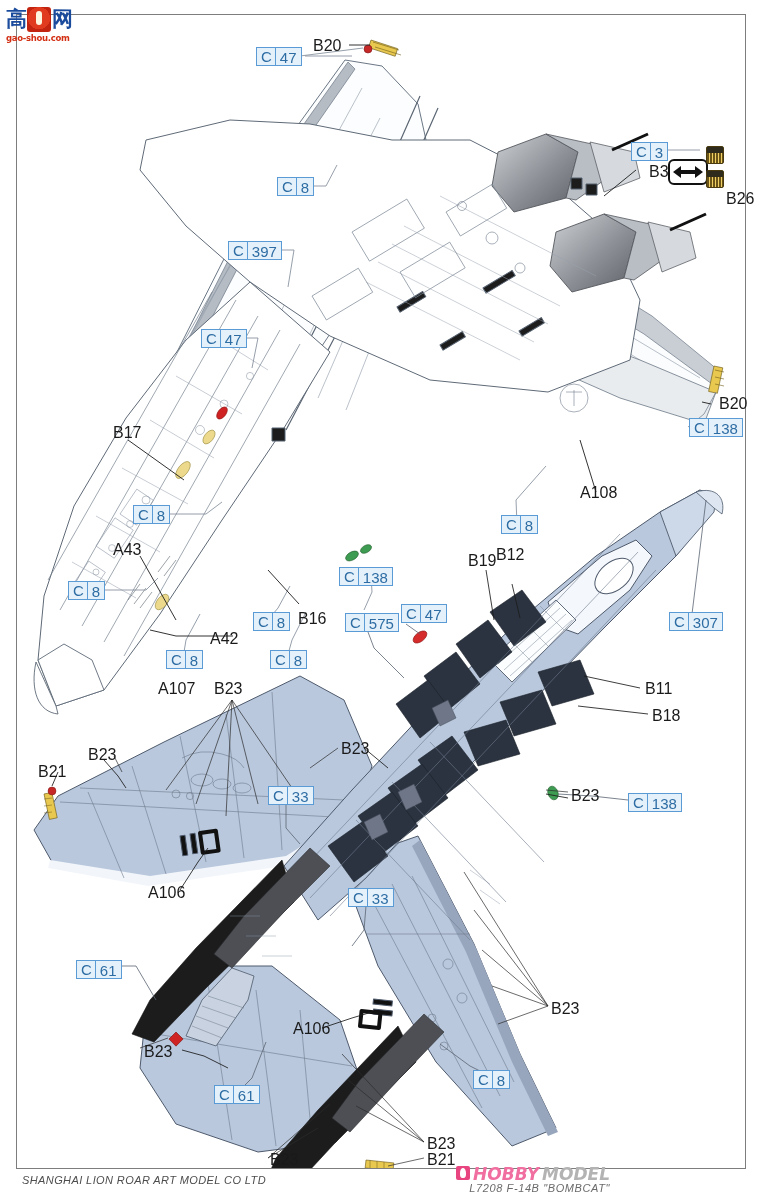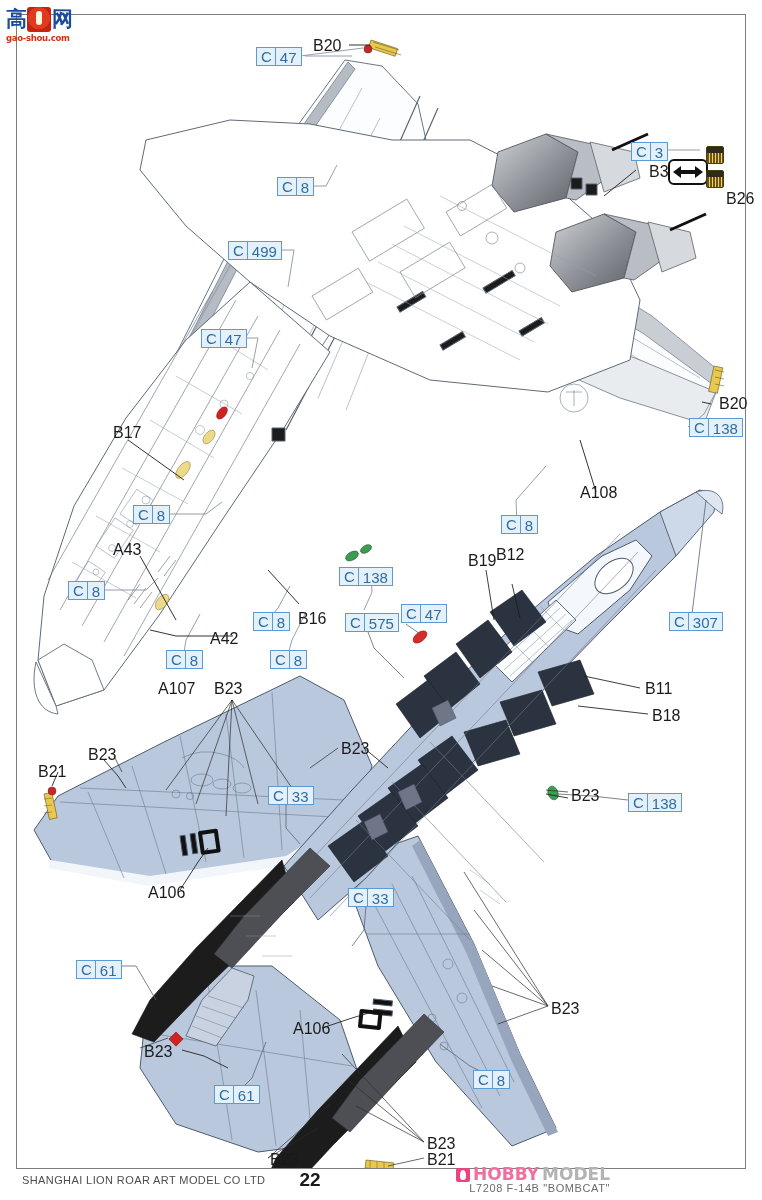--- a/index.html
+++ b/index.html
@@ -131,40 +131,41 @@
     content: "";
     position: absolute; left: 0; top: 0; right: 0; height: 6px;
     background: #2e2a1c;
   }
 
   
   #footer {
     position: absolute;
     left: 0; bottom: 0; width: 620px; height: 34px;
     z-index: 30;
+    font-style: italic;
   }
   #footer-company {
     position: absolute; left: 22px; top: 8px;
     font-family: "Liberation Sans", sans-serif;
     font-size: 11px; letter-spacing: 0.4px;
     color: #4d4d4d;
   }
   #footer-page {
     position: absolute; left: 0; right: 0; top: 3px;
     text-align: center;
     font-family: "Liberation Sans", sans-serif;
     font-size: 19px; font-weight: bold;
     color: #1a1a1a;
   }
   #footer-brand {
     position: absolute; right: 10px; top: 0px;
     text-align: right;
   }
   #hobby-line {
-    display: flex; align-items: center; justify-content: flex-end; gap: 3px;
+    display: flex; align-items: flex-start; justify-content: flex-end; gap: 3px;
     height: 17px;
     margin-left: 40px;
   }
   #hobby-mark {
     width: 14px; height: 14px;
     background: #e8447f;
     border-radius: 2px;
     position: relative;
   }
   #hobby-mark::after {
@@ -605,21 +606,21 @@
     <div class="c-label" style="left: 256px; top: 47px;">
       <span class="c-letter">C</span>
       <span class="c-num">47</span>
     </div>
     <div class="c-label" style="left: 277px; top: 177px;">
       <span class="c-letter">C</span>
       <span class="c-num">8</span>
     </div>
     <div class="c-label" style="left: 228px; top: 241px;">
       <span class="c-letter">C</span>
-      <span class="c-num">499</span>
+      <span class="c-num">397</span>
     </div>
     <div class="c-label" style="left: 201px; top: 329px;">
       <span class="c-letter">C</span>
       <span class="c-num">47</span>
     </div>
     <div class="c-label" style="left: 631px; top: 142px;">
       <span class="c-letter">C</span>
       <span class="c-num">3</span>
     </div>
     <div class="c-label" style="left: 689px; top: 418px;">
@@ -724,21 +725,20 @@
   <svg width="30" height="14" viewBox="0 0 30 14">
     <polygon points="0,7 8,1 8,5 22,5 22,1 30,7 22,13 22,9 8,9 8,13" fill="#111"></polygon>
   </svg>
 </div>
 
 <div class="pe-part" style="left:706px; top:146px;"></div>
 <div class="pe-part" style="left:706px; top:170px;"></div>
 
 <div id="footer">
   <div id="footer-company">SHANGHAI LION ROAR ART MODEL CO LTD</div>
-  <div id="footer-page">22</div>
   <div id="footer-brand">
     <div id="hobby-line">
       <span id="hobby-mark"></span>
       <span id="hobby-word">HOBBY</span>
       <span id="hobby-word2">MODEL</span>
     </div>
     <div id="kit-line">L7208  F-14B  "BOMBCAT"</div>
   </div>
 </div>
 

